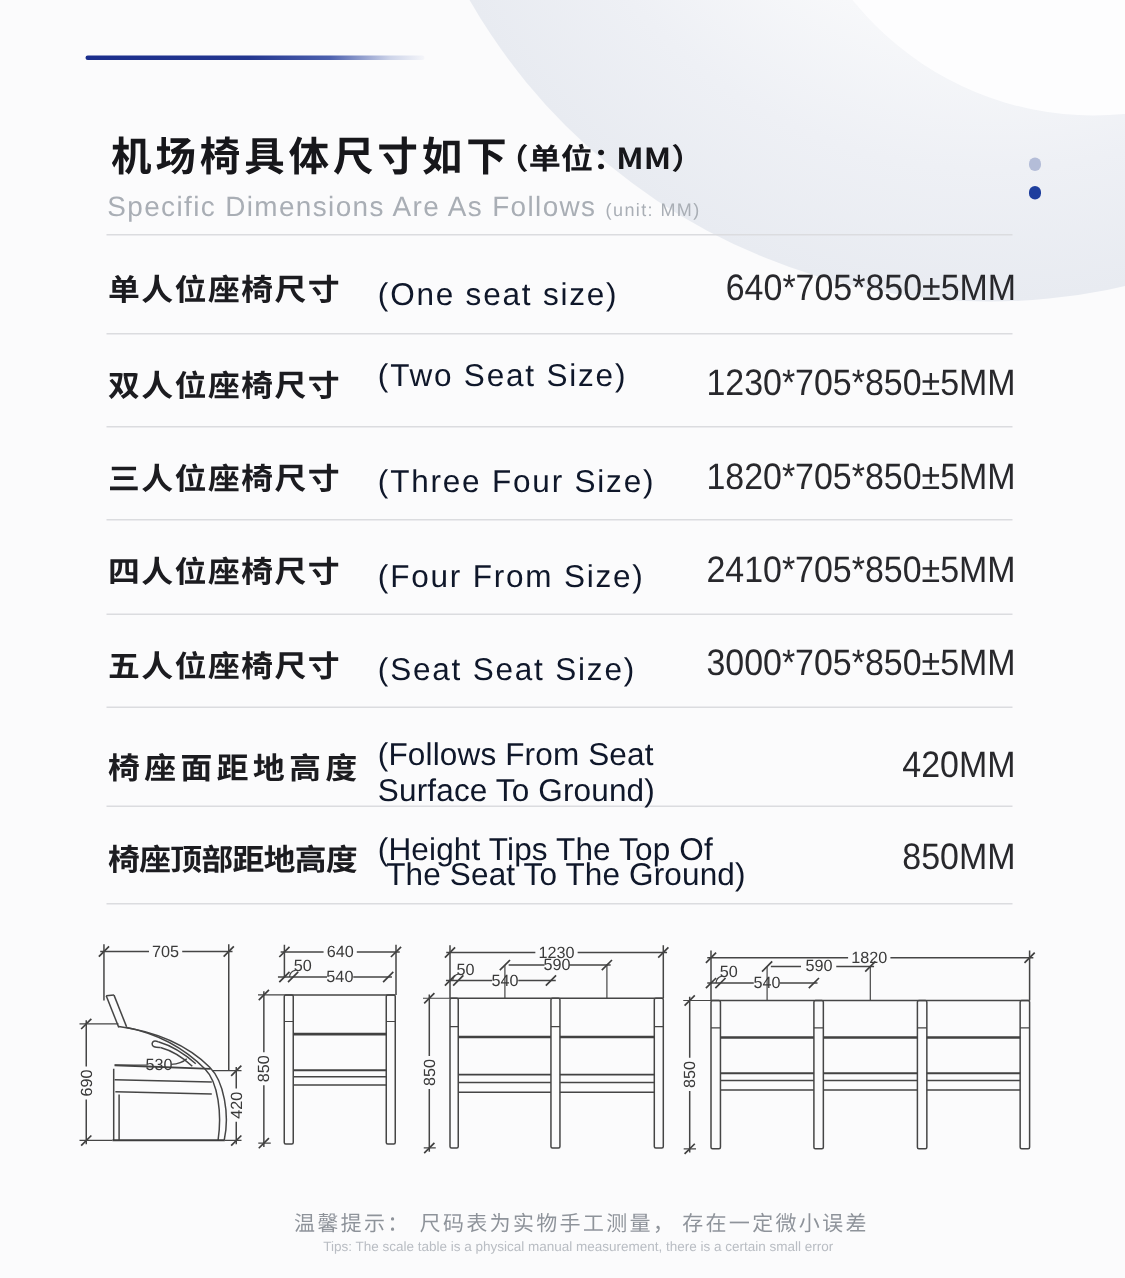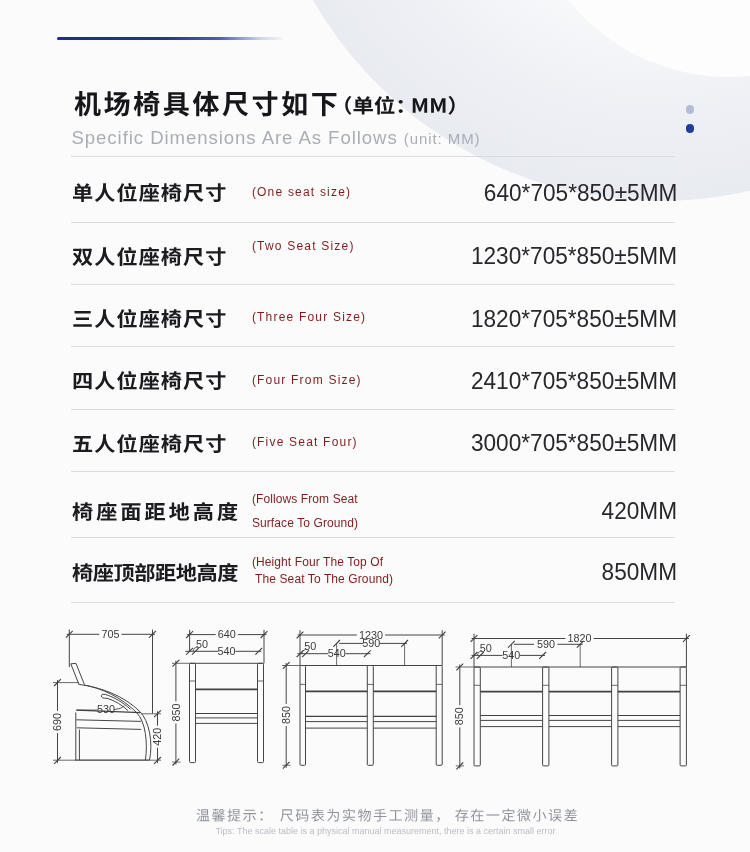--- a/index.html
+++ b/index.html
@@ -1,18 +1,18 @@
 <!DOCTYPE html>
 <html><head><meta charset="utf-8"><style>
 html,body{margin:0;padding:0}
 body{width:750px;height:852px;position:relative;overflow:hidden;background:#fbfbfc;
  font-family:"Liberation Sans",sans-serif}
 .circ{position:absolute;border-radius:50%}
 .sep{position:absolute;left:71px;width:604px;height:1px;background:#dbdcdf}
-.en{position:absolute;left:251.9px;font-size:12px;color:#7f1d1d;letter-spacing:1.2px;white-space:pre}
+.en{position:absolute;left:251.9px;font-size:21px;color:#0f172a;letter-spacing:1.2px;white-space:pre}
 .val{position:absolute;right:72.8px;font-size:24.6px;color:#28282c;transform:scaleX(0.92);transform-origin:100% 50%;white-space:nowrap}
 </style></head>
 <body>
 
 <div class="circ" style="left:260px;top:-599px;width:800px;height:800px;background:radial-gradient(circle closest-side,#f7f8fa 55%,#eef0f5 78%,#e8ebf1 100%)"></div>
 
 <div class="circ" style="left:523px;top:-335px;width:412px;height:412px;background:#fdfdfe"></div>
 
 <div style="position:absolute;left:56.5px;top:36.6px;width:226px;height:3.9px;border-radius:2px;background:linear-gradient(to right,#1b2e8c 0%,#23368f 48%,#4c60ae 72%,rgba(150,165,210,0.45) 90%,rgba(165,178,218,0.07) 100%)"></div>
 
@@ -110,21 +110,21 @@
       <use href="#b（" x="0.0"></use>
       <use href="#b单" x="1000.0"></use>
       <use href="#b位" x="2000.0"></use>
       <use href="#b：" x="3000.0"></use>
       <use href="#bM" x="3720.0"></use>
       <use href="#bM" x="4575.0"></use>
       <use href="#b）" x="5430.0"></use>
     </g>
   </svg>
 
-<div style="position:absolute;left:71.5px;top:126.6px;font-size:18.6px;color:#a9aeb5;letter-spacing:0.93px">Specific Dimensions Are As Follows <span style="font-size:15px">(unit: MM)</span></div>
+<div style="position:absolute;left:71.5px;top:126.6px;font-size:18.6px;color:#a9aeb5;letter-spacing:0.93px">Specific Dimensions Are As Follows <span style="font-size:12px">(unit: MM)</span></div>
 
 <div class="circ" style="left:685.6px;top:105.2px;width:8.8px;height:8.8px;background:#b4bdd8"></div>
 
 <div class="circ" style="left:685.6px;top:123.8px;width:8.8px;height:8.8px;background:#1e3e9d"></div>
 <div class="sep" style="top:155.8px"></div>
 <div class="sep" style="top:222.3px"></div>
 <div class="sep" style="top:284.2px"></div>
 <div class="sep" style="top:346.2px"></div>
 <div class="sep" style="top:408.7px"></div>
 <div class="sep" style="top:471.3px"></div>
@@ -212,24 +212,24 @@
       <use href="#b距" x="3915.1"></use>
       <use href="#b地" x="4893.9"></use>
       <use href="#b高" x="5872.6"></use>
       <use href="#b度" x="6851.4"></use>
     </g>
   </svg>
 <div class="en" style="top:184.6px">(One seat size)</div>
 <div class="en" style="top:239px">(Two Seat Size)</div>
 <div class="en" style="top:310.4px">(Three Four Size)</div>
 <div class="en" style="top:372.7px">(Four From Size)</div>
-<div class="en" style="top:435.2px">(Five Seat Four)</div>
+<div class="en" style="top:435.2px">(Seat Seat Size)</div>
 <div class="en" style="top:491.6px;letter-spacing:0.1px">(Follows From Seat</div>
 <div class="en" style="top:516px;letter-spacing:0.1px">Surface To Ground)</div>
-<div class="en" style="top:555.1px;letter-spacing:0.1px">(Height Four The Top Of</div>
+<div class="en" style="top:555.1px;letter-spacing:0.1px">(Height Tips The Top Of</div>
 <div class="en" style="top:571.5px;letter-spacing:0.1px"> The Seat To The Ground)</div>
 <div class="val" style="top:178.7px">640*705*850±5MM</div>
 <div class="val" style="top:242.1px">1230*705*850±5MM</div>
 <div class="val" style="top:304.6px">1820*705*850±5MM</div>
 <div class="val" style="top:366.8px">2410*705*850±5MM</div>
 <div class="val" style="top:429.4px">3000*705*850±5MM</div>
 <div class="val" style="top:496.8px">420MM</div>
 <div class="val" style="top:558.3px">850MM</div>
 
 <svg style="position:absolute;left:0;top:615px" width="750" height="180" viewBox="0 615 750 180" font-family="Liberation Sans,sans-serif">

